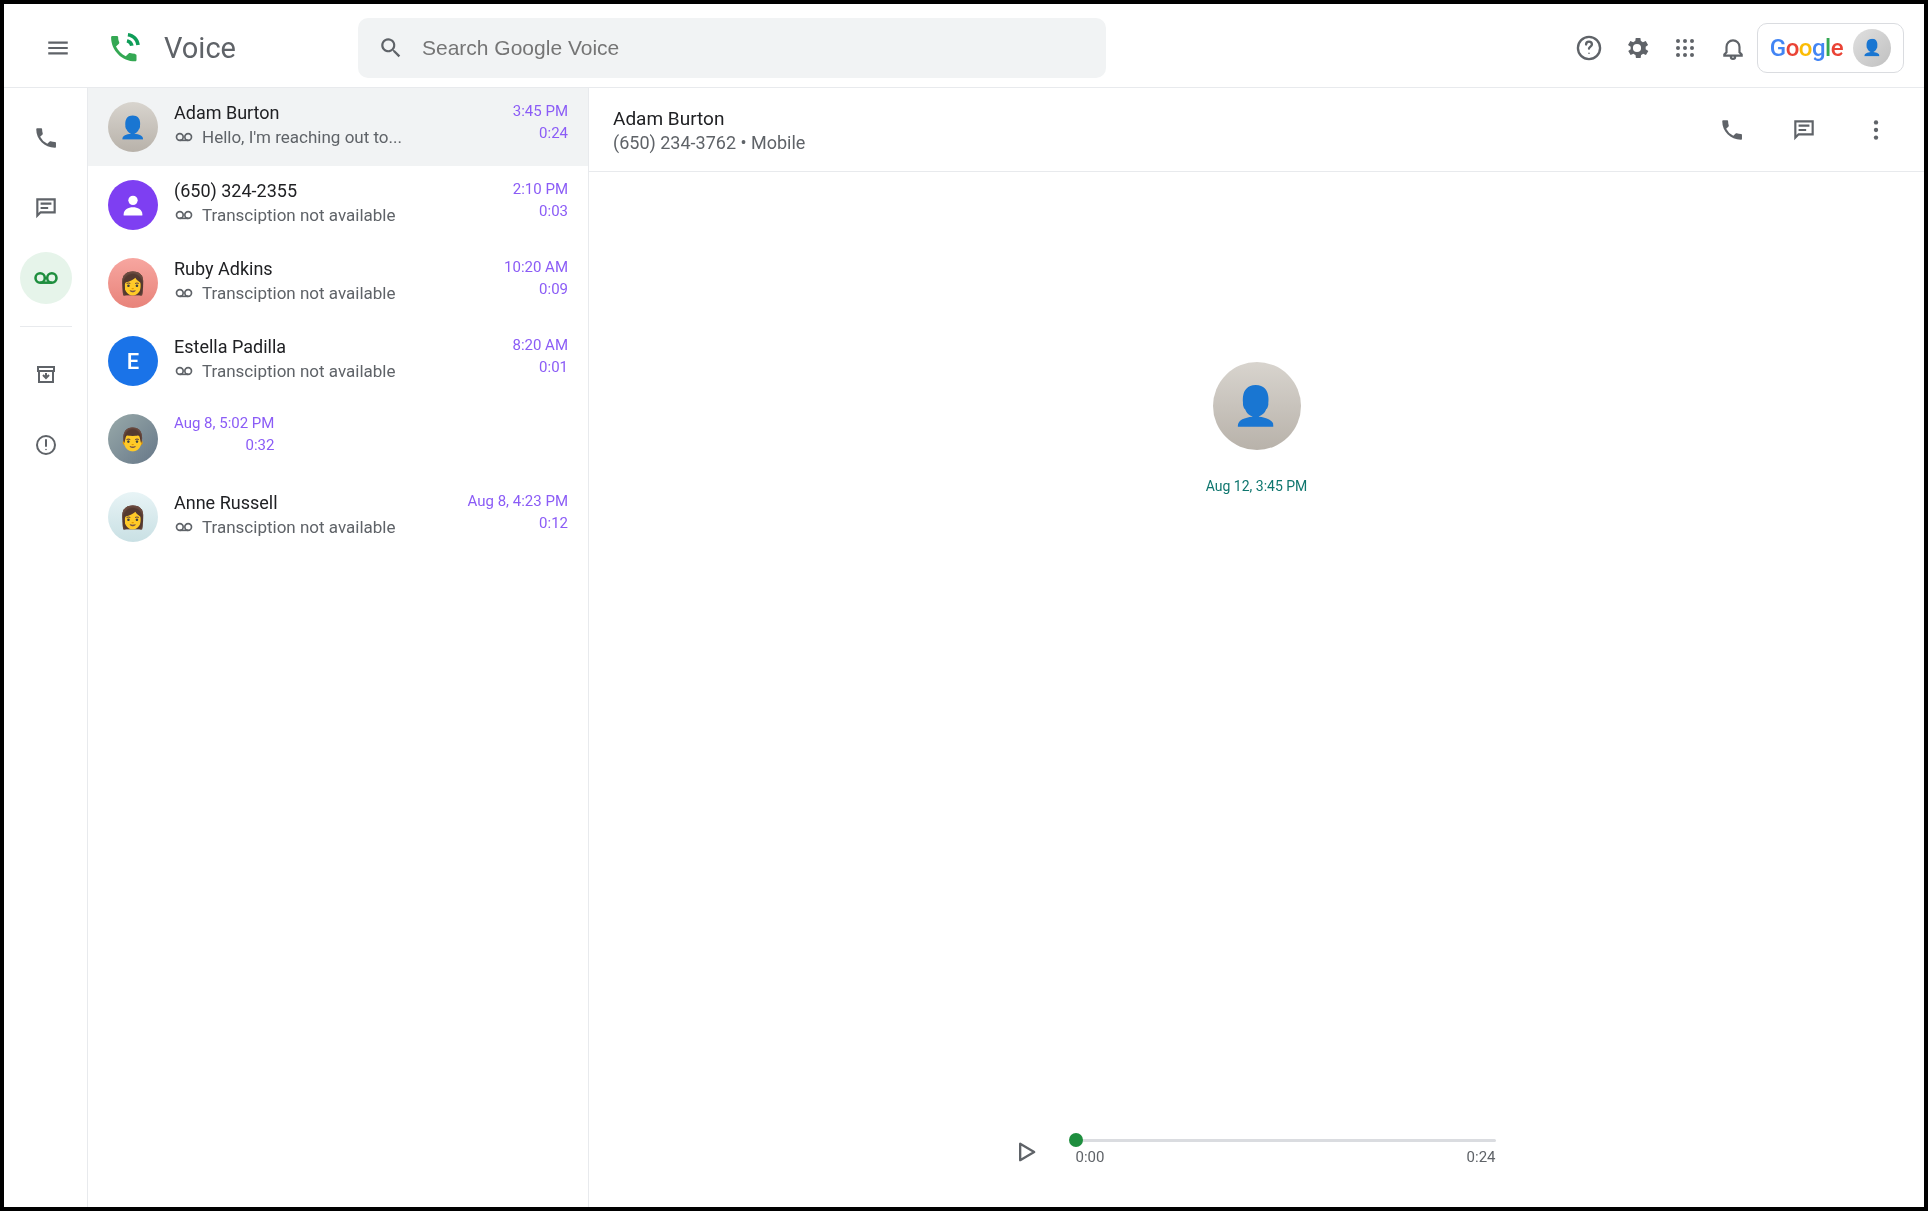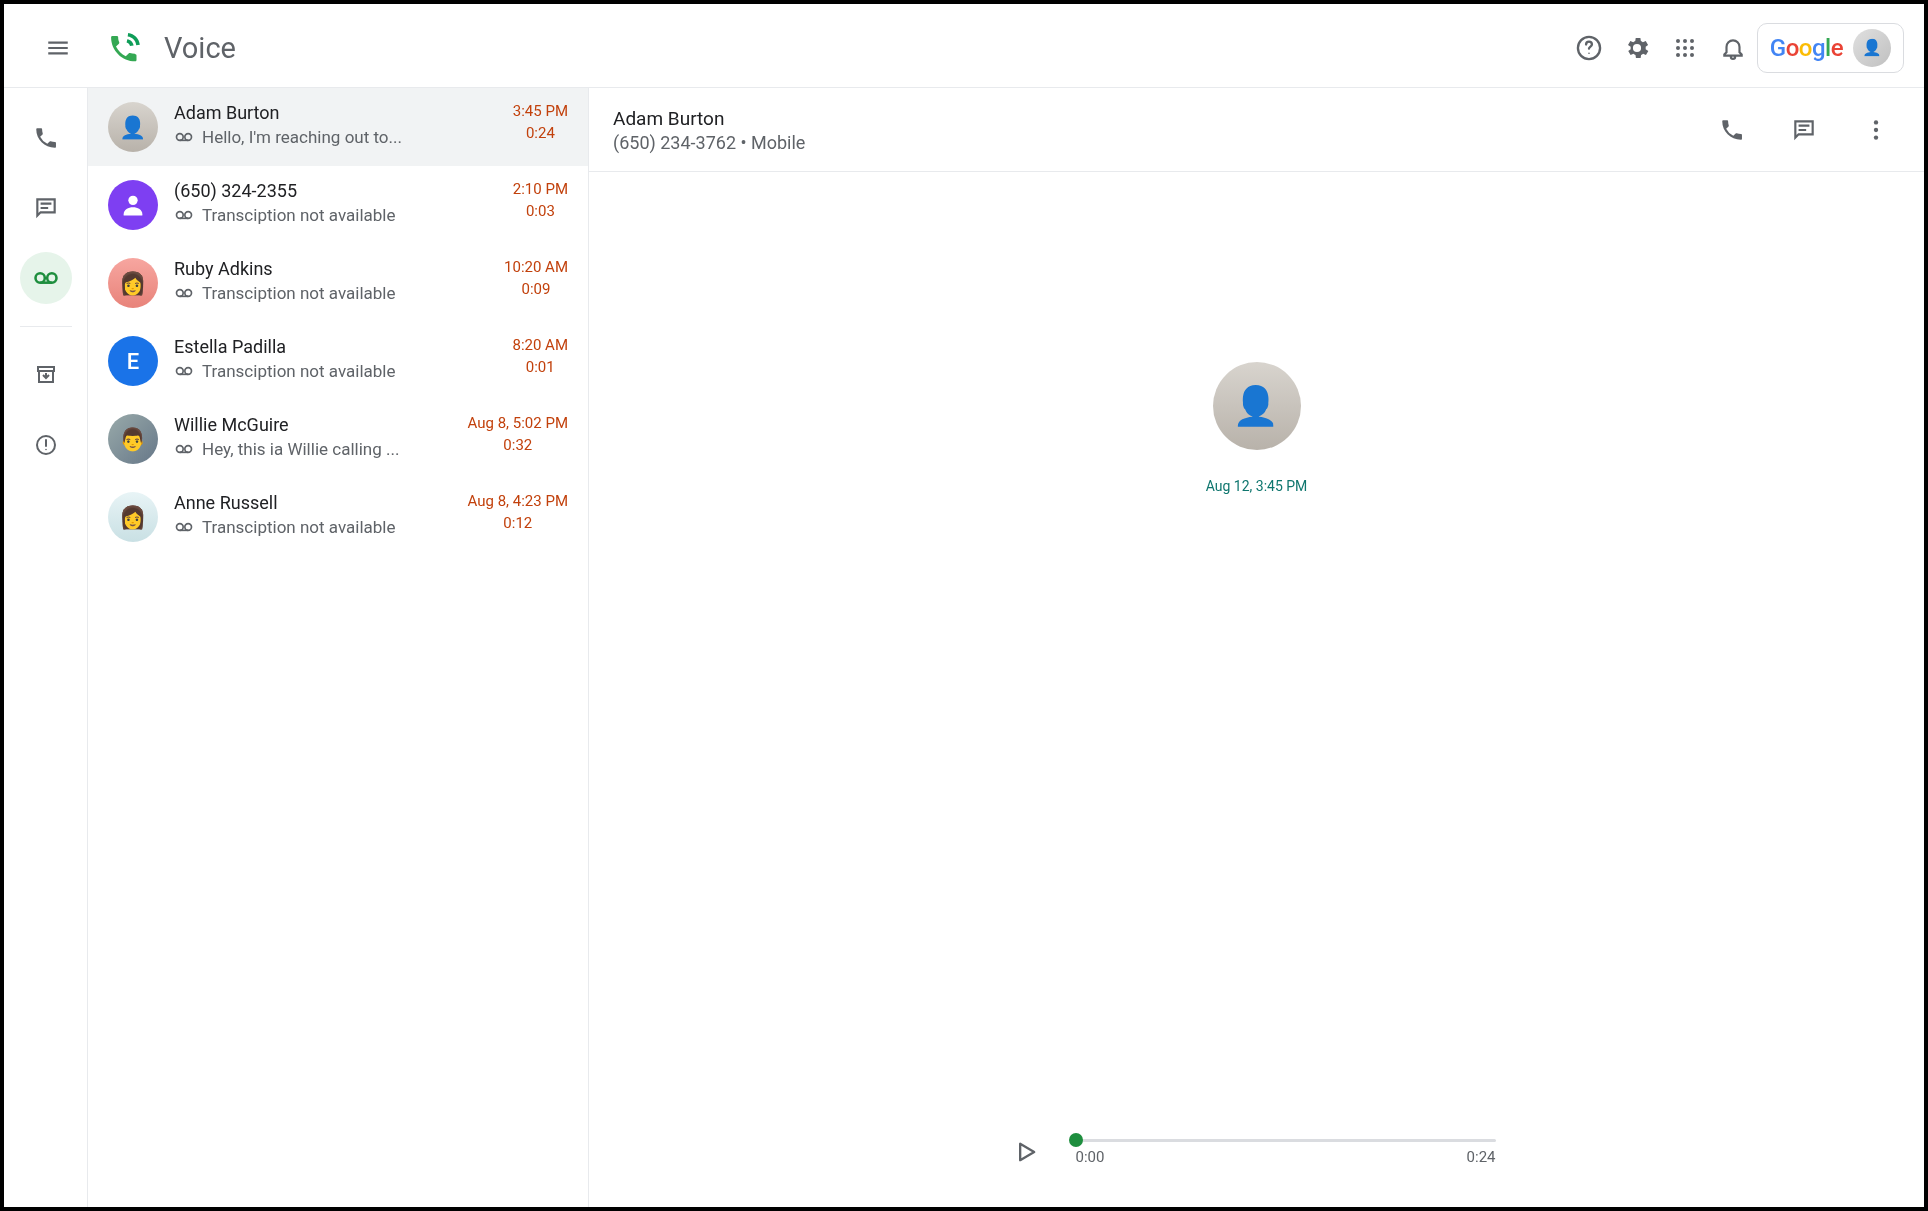--- a/index.html
+++ b/index.html
@@ -157,23 +157,23 @@
     }
     .vm-preview-row {
       display: flex;
       align-items: flex-end;
       gap: 8px;
       color: #5f6368;
       font-size: 17px;
     }
     .vm-vmicon { display:inline-flex; }
     .vm-meta {
-      text-align: center;
+      text-align: right;
       flex-shrink: 0;
-      color: #c2410c;
+      color: #8b5cf6;
       font-size: 15px;
     }
     .vm-time { margin-bottom: 4px; }
     
     .detail {
       flex: 1;
       display: flex;
       flex-direction: column;
     }
     .detail-header {
@@ -262,20 +262,28 @@
     </div>
     <div class="voice-logo">
       <svg width="40" height="40" viewBox="0 0 48 48">
           <path fill="#34a853" d="M37 31c-2 0-4-.3-5.8-.9-.6-.2-1.2 0-1.6.4l-3.5 3.5c-5-2.6-9.1-6.7-11.7-11.7l3.5-3.5c.4-.4.6-1 .4-1.6C17.3 15 17 13 17 11c0-.8-.7-1.5-1.5-1.5H10c-.8 0-1.5.7-1.5 1.5 0 16 13 29 29 29 .8 0 1.5-.7 1.5-1.5v-5.5c0-.8-.7-1.5-1.5-1.5z"></path>
           <path fill="#0f9d58" d="M29 6c7.5 1 13 6.5 14 14l-4.3.6C38 15 34 11 28.4 10.3z"></path>
           <path fill="#0f9d58" d="M28 13.5c3.9.6 7 3.6 7.5 7.5l-4.3.6c-.4-2.1-2-3.7-4.1-4.1z"></path>
         </svg>
     </div>
     <div class="app-title">Voice</div>
 
+    <div class="search-container">
+      <span>
+        <svg width="26" height="26" viewBox="0 0 24 24" fill="#5f6368">
+            <path d="M15.5 14h-.8l-.3-.3a6.5 6.5 0 10-.7.7l.3.3v.8l5 5 1.5-1.5zm-6 0a4.5 4.5 0 110-9 4.5 4.5 0 010 9z"></path>
+          </svg>
+      </span>
+      <input class="search-input" placeholder="Search Google Voice" style="">
+    </div>
 
     <div class="header-right">
       <div class="header-icon-btn">
         <span>
           <svg width="28" height="28" viewBox="0 0 24 24" fill="none" stroke="#5f6368" stroke-width="2">
               <circle cx="12" cy="12" r="9.5"></circle>
               <path d="M9.5 9a2.5 2.5 0 015 0c0 1.5-2.5 2-2.5 3.5" stroke-linecap="round"></path>
               <circle cx="12" cy="16.5" r="0.7" fill="#5f6368" stroke="none"></circle>
             </svg>
         </span>
@@ -446,33 +454,20 @@
               <span>Transciption not available</span>
             </div>
           </div>
           <div class="vm-meta">
             <div class="vm-time">8:20 AM</div>
             <div>0:01</div>
           </div>
         </div>
         <div class="vm-item">
           <div class="vm-avatar" style="background: linear-gradient(135deg, rgb(153, 170, 170), rgb(102, 119, 136));">👨</div>
-          <div class="vm-body">
-            <div class="vm-name">Willie McGuire</div>
-            <div class="vm-preview-row">
-              <span class="vm-vmicon">
-                <svg width="20" height="20" viewBox="0 0 24 24" fill="none" stroke="#5f6368" stroke-width="2">
-                  <circle cx="7" cy="12" r="4"></circle>
-                  <circle cx="17" cy="12" r="4"></circle>
-                  <path d="M7 16h10"></path>
-                </svg>
-              </span>
-              <span>Hey, this ia Willie calling ...</span>
-            </div>
-          </div>
           <div class="vm-meta">
             <div class="vm-time">Aug 8, 5:02 PM</div>
             <div>0:32</div>
           </div>
         </div>
         <div class="vm-item">
           <div class="vm-avatar" style="background: linear-gradient(rgb(232, 244, 246), rgb(201, 224, 228));">👩</div>
           <div class="vm-body">
             <div class="vm-name">Anne Russell</div>
             <div class="vm-preview-row">

